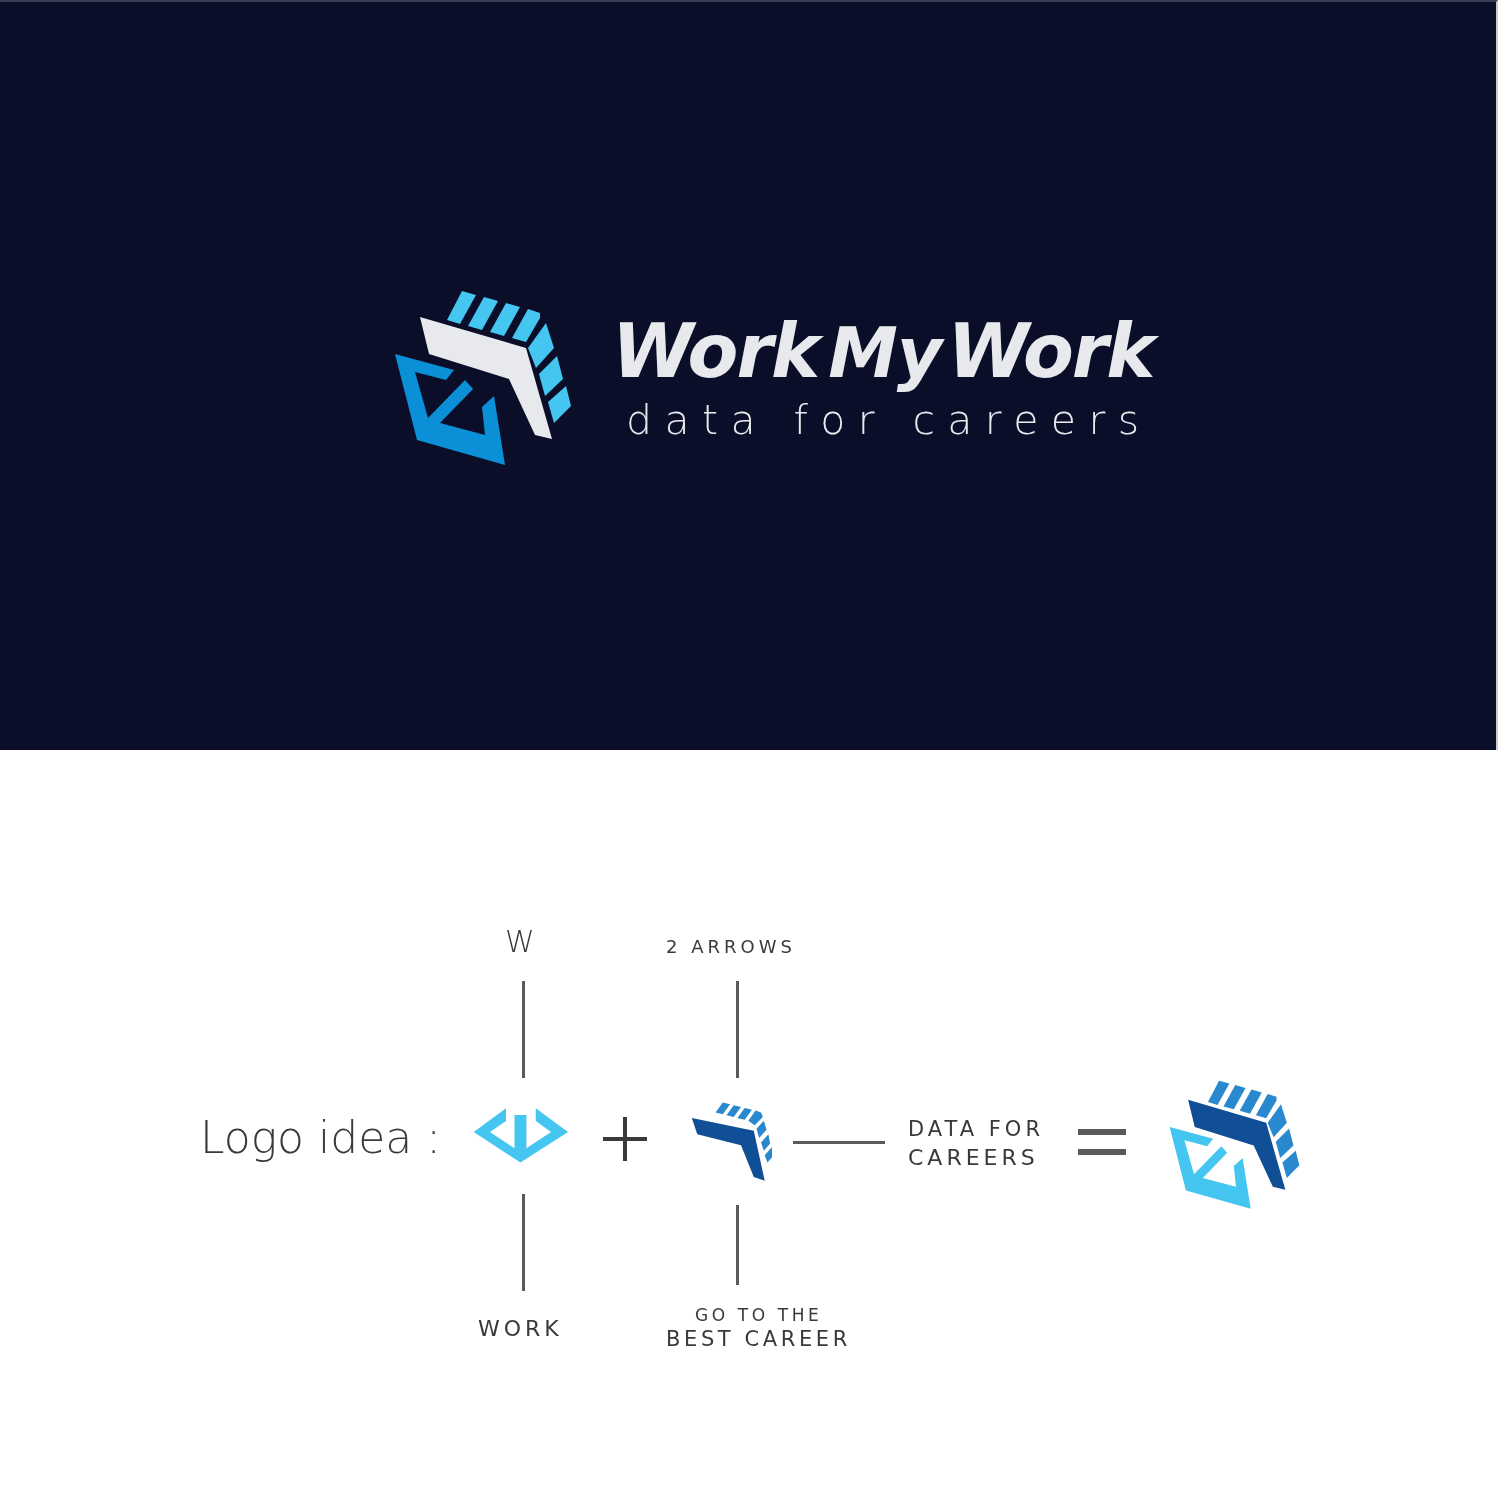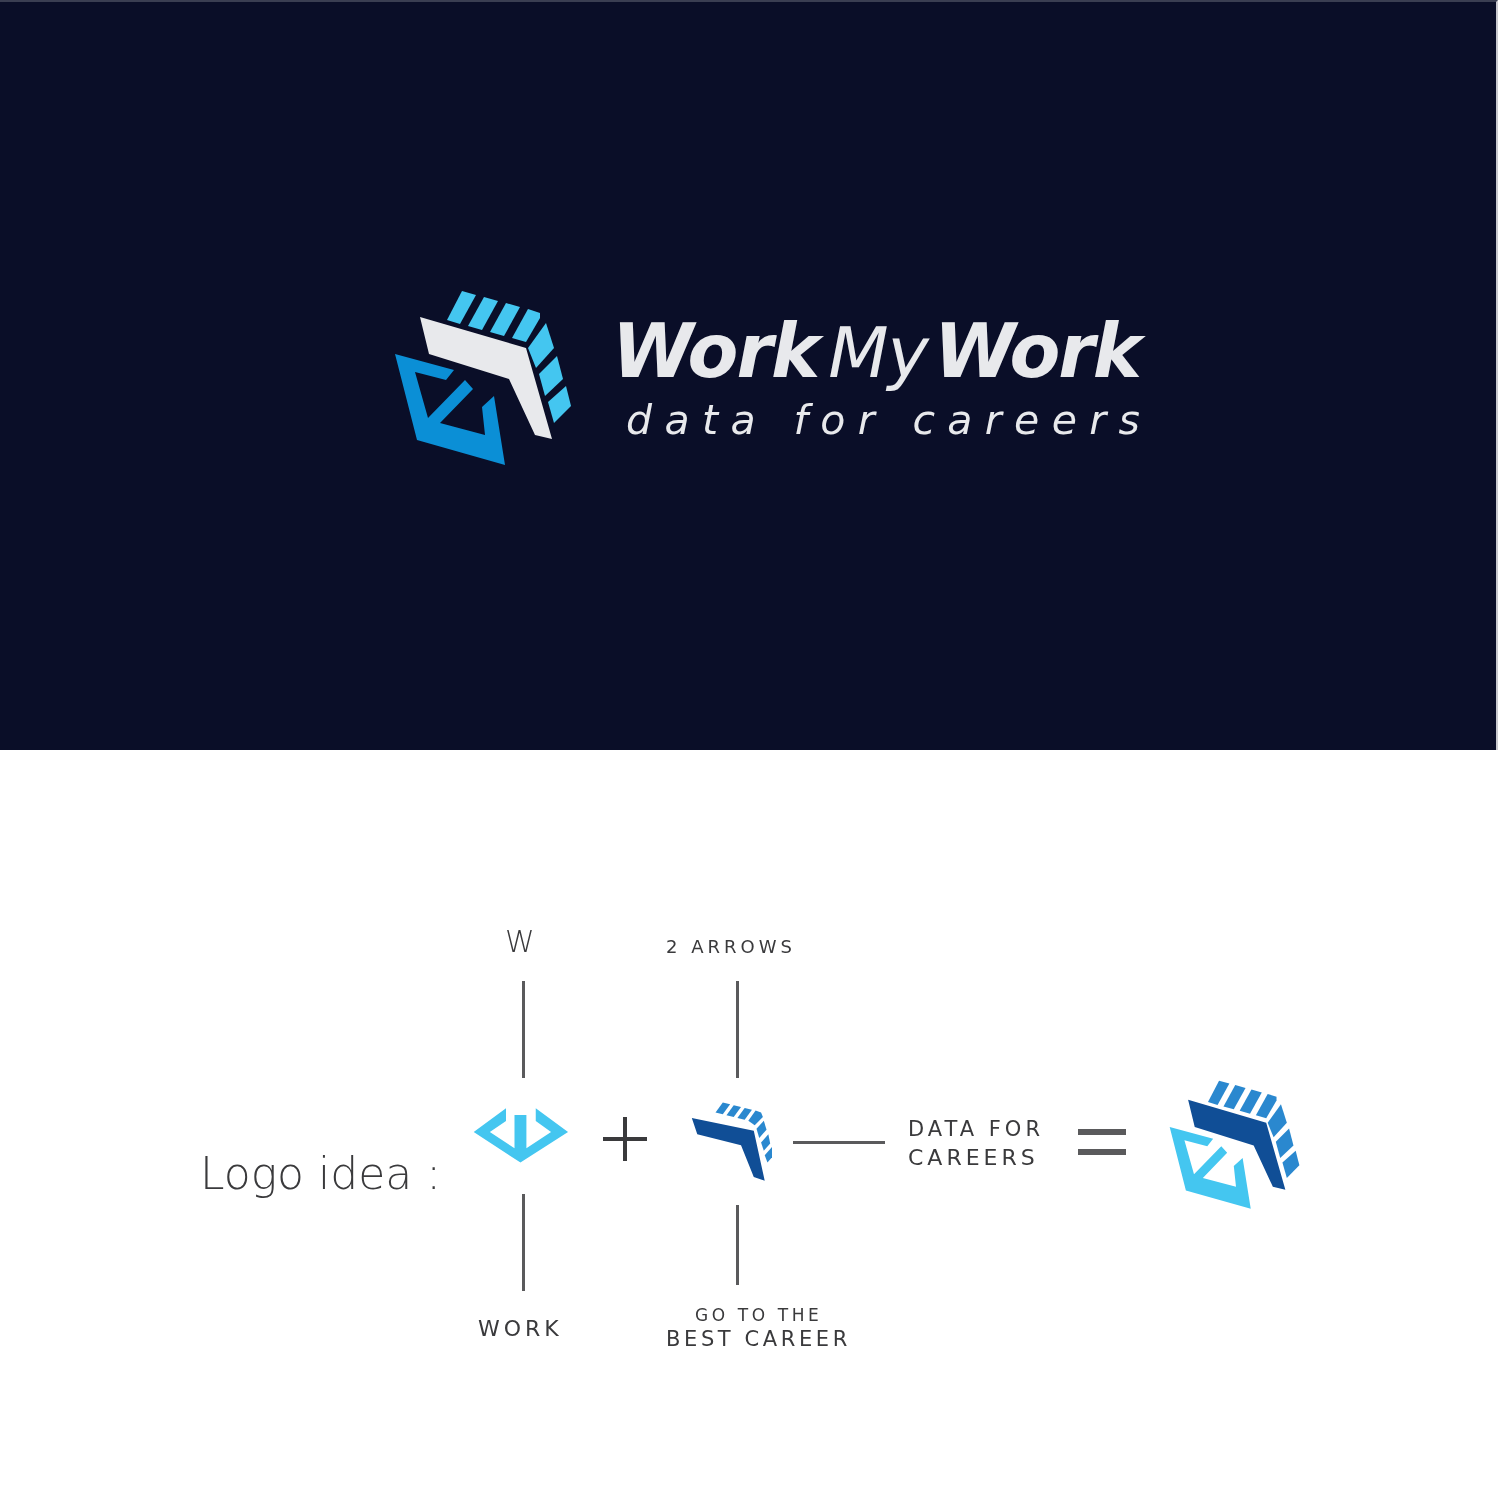--- a/index.html
+++ b/index.html
@@ -16,24 +16,24 @@
       box-sizing: border-box;
     }
     .main-logo { position: absolute; left: 390px; top: 280px; width: 190px; height: 190px; }
     .brand-name {
       position: absolute; left: 612px; top: 312px;
       font-family: "DejaVu Sans", sans-serif; font-style: italic;
       color: #e8e9ec; font-size: 74px; line-height: 1; letter-spacing: -2px;
       white-space: nowrap;
     }
     .brand-name .w-bold { font-weight: 600; }
-    .brand-name .w-light { font-weight: 400; letter-spacing: -1px; margin: 0 6px 0 10px; font-size: 70px; }
+    .brand-name .w-light { font-weight: 700; letter-spacing: -1px; margin: 0 6px 0 10px; font-size: 70px; }
     .tagline {
       position: absolute; left: 626px; top: 398px;
-      font-family: "DejaVu Sans", sans-serif; font-style: italic; font-weight: 200;
+      font-family: "DejaVu Sans", sans-serif; font-weight: 200;
       color: #e8e9ec; font-size: 41px; line-height: 1; letter-spacing: 12.4px;
       white-space: nowrap;
     }
     .txt { position: absolute; color: #3a3a3c; font-family: "DejaVu Sans", sans-serif; white-space: nowrap; }
     .caps { letter-spacing: 4px; font-size: 21px; }
     .vline { position: absolute; width: 3px; background: #5a5a5c; }
     .hline { position: absolute; height: 3px; background: #5a5a5c; }
     .icon-abs { position: absolute; }
     .plus-sign { position: absolute; left: 603px; top: 1117px; width: 44px; height: 44px; }
     .plus-sign .h { position: absolute; left: 0; top: 20px; width: 44px; height: 4px; background: #3a3a3c; }
@@ -63,21 +63,21 @@
       <polygon points="5,72 64,88 56,98 25,90 38,136 75,98 83,107 50,141 95,153 92,125 104,114 115,183 27,158"></polygon>
     </g>
   </svg>
 
   <div class="brand-name">
     <span class="w-bold">Work</span><span class="w-light">My</span><span class="w-bold">Work</span>
   </div>
   <div class="tagline">data for careers</div>
 </div>
 
-<div class="txt" style="left:200px; top:1112px; font-size:44px; font-weight:300; color:#3a3a3c;margin-top:36px;">Logo idea :</div>
+<div class="txt" style="left:200px; top:1112px; font-size:44px; font-weight:300; color:#3a3a3c;">Logo idea :</div>
 
 <div class="txt" style="left:505px; top:924px; font-size:30px; font-weight:300;">W</div>
 <div class="vline" style="left:522px; top:981px; height:97px;"></div>
 <svg class="icon-abs" viewBox="0 0 120 80" style="left:466px; top:1098px; width:114px; height:68px;">
   <polygon fill="#44c6f0" points="2,40 40,12 40,27 21,40 50,59 50,20 64,20 64,59 93,40 75,27 75,12 113,40 57,76"></polygon>
 </svg>
 <div class="vline" style="left:522px; top:1194px; height:97px;"></div>
 <div class="txt caps" style="left:478px; top:1316px; font-size:22px;">WORK</div>
 
 <div class="plus-sign">

